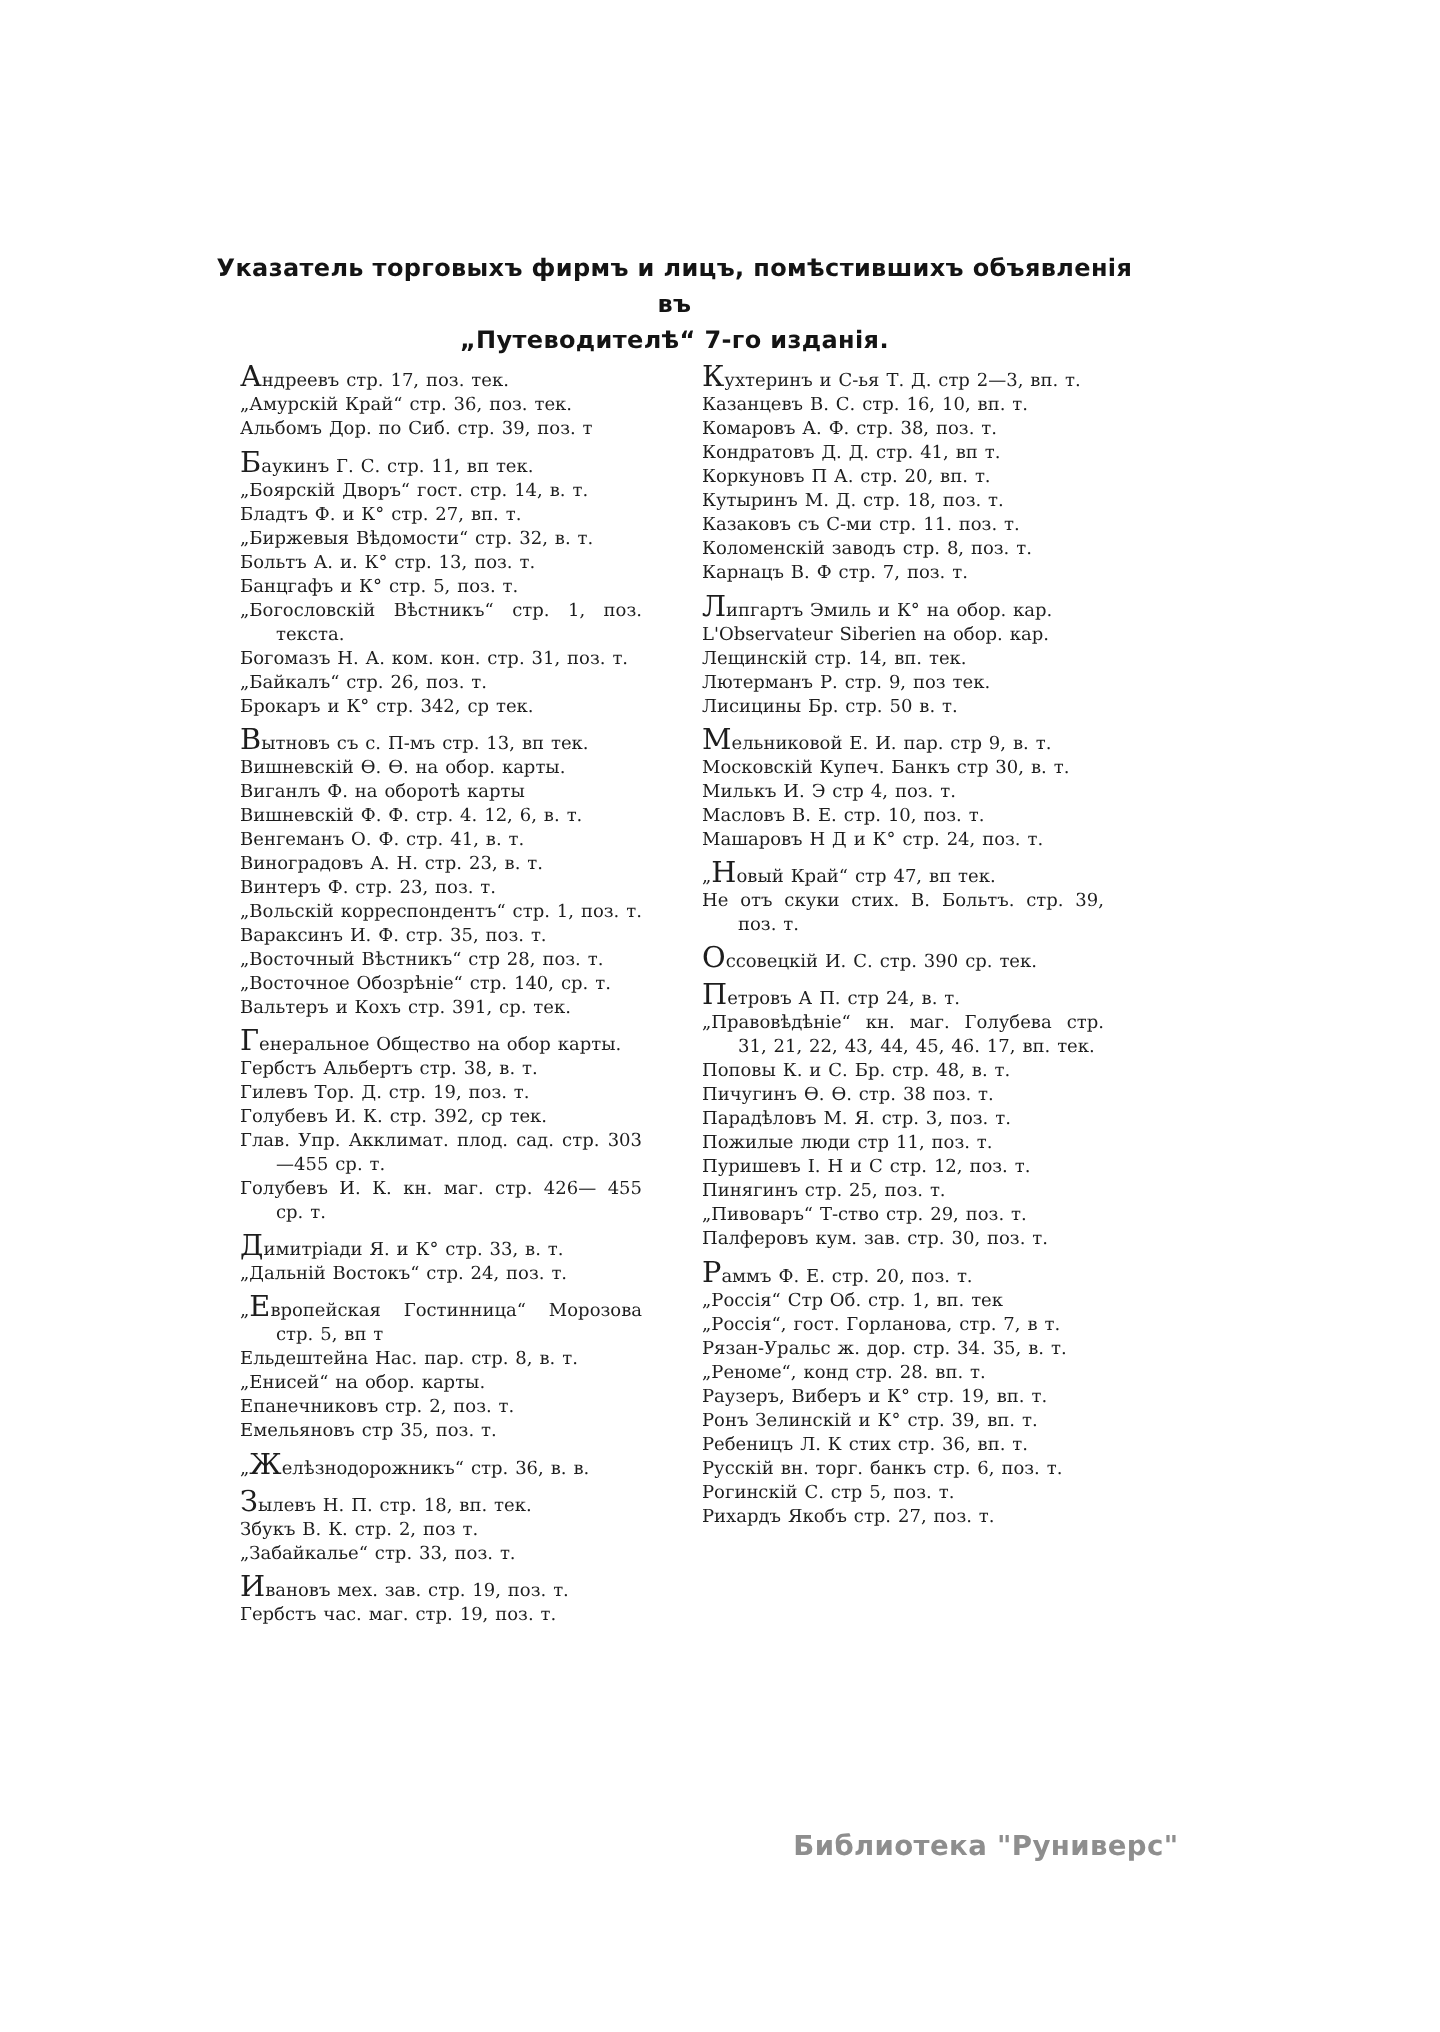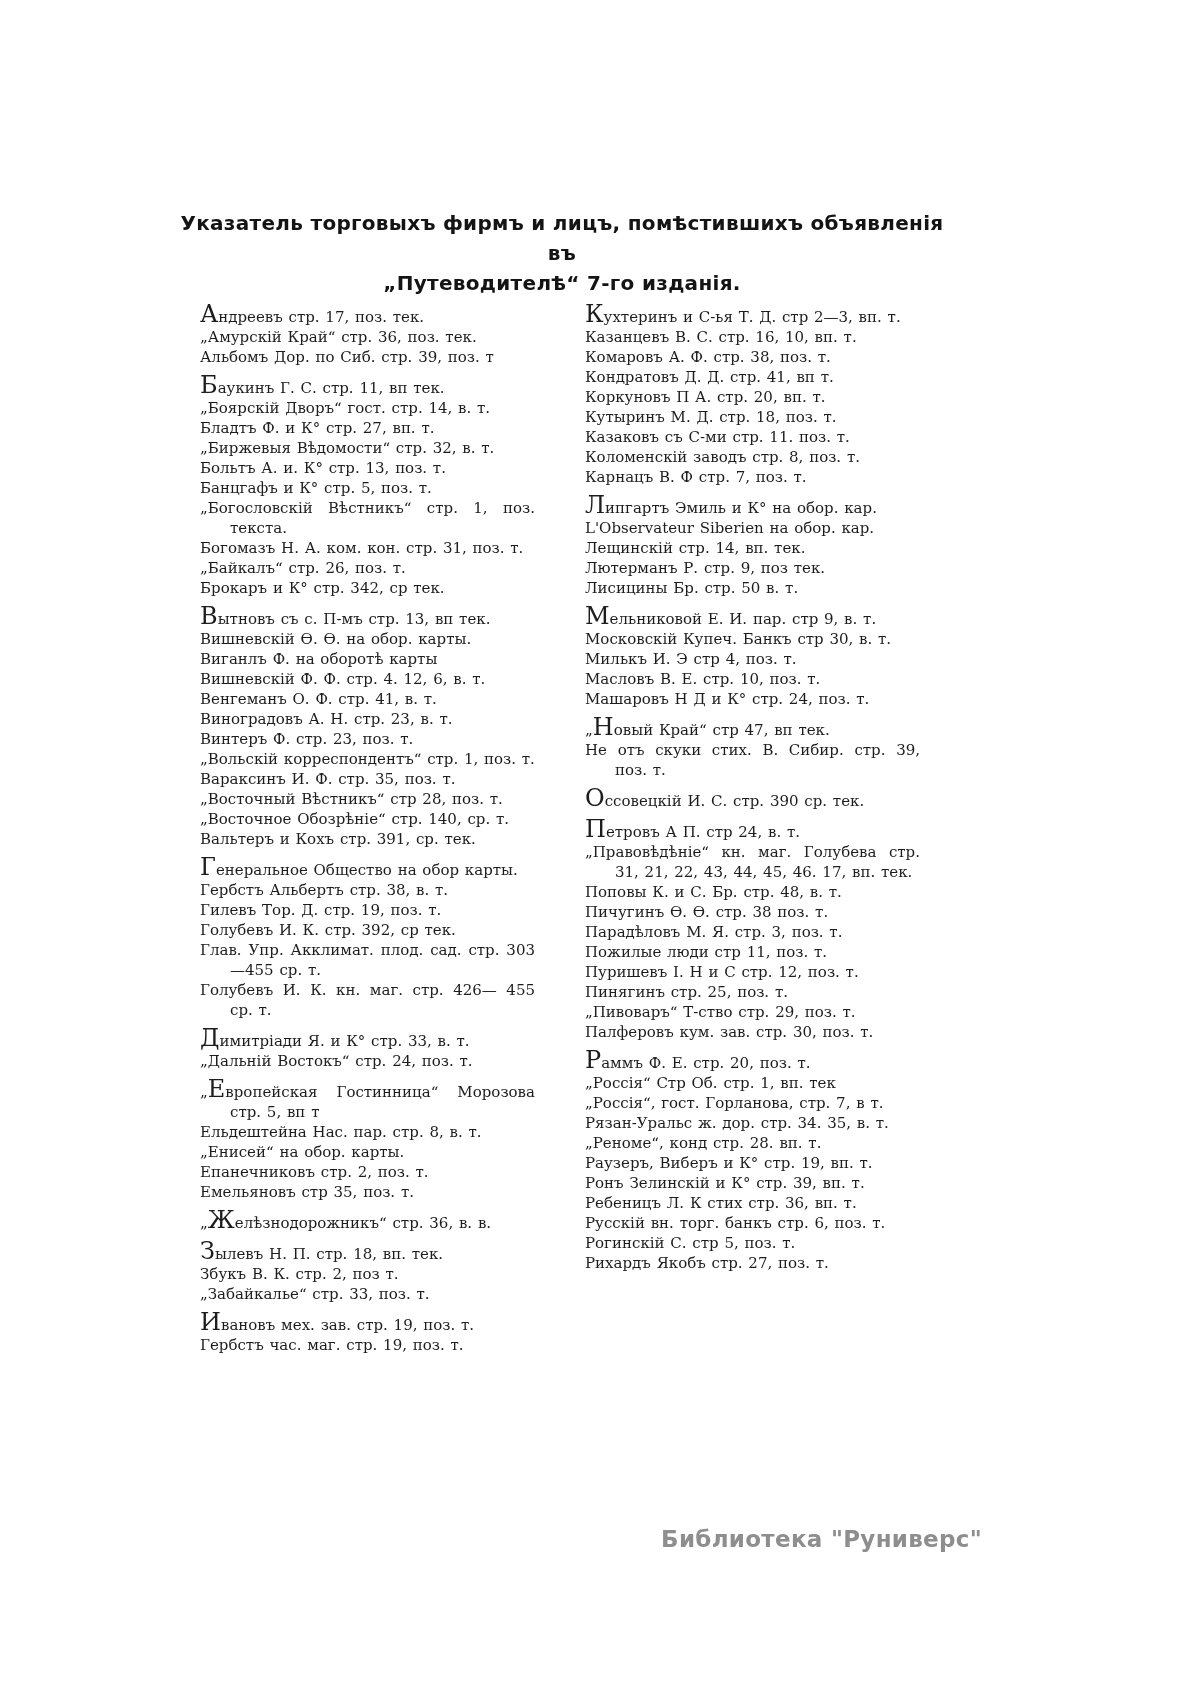--- a/index.html
+++ b/index.html
@@ -157,21 +157,21 @@
         </div>
         <div class="group">
           <p class="entry"><span class="dc">М</span>ельниковой Е. И. пар. стр 9, в. т.</p>
           <p class="entry">Московскій Купеч. Банкъ стр 30, в. т.</p>
           <p class="entry">Милькъ И. Э стр 4, поз. т.</p>
           <p class="entry">Масловъ В. Е. стр. 10, поз. т.</p>
           <p class="entry">Машаровъ Н Д и К° стр. 24, поз. т.</p>
         </div>
         <div class="group">
           <p class="entry">„<span class="dc">Н</span>овый Край“ стр 47, вп тек.</p>
-          <p class="entry">Не отъ скуки стих. В. Сибир. стр. 39, поз. т.</p>
+          <p class="entry">Не отъ скуки стих. В. Больтъ. стр. 39, поз. т.</p>
         </div>
         <div class="group">
           <p class="entry"><span class="dc">О</span>ссовецкій И. С. стр. 390 ср. тек.</p>
         </div>
         <div class="group">
           <p class="entry"><span class="dc">П</span>етровъ А П. стр 24, в. т.</p>
           <p class="entry">„Правовѣдѣніе“ кн. маг. Голубева стр. 31, 21, 22, 43, 44, 45, 46. 17, вп. тек.</p>
           <p class="entry">Поповы К. и С. Бр. стр. 48, в. т.</p>
           <p class="entry">Пичугинъ Ѳ. Ѳ. стр. 38 поз. т.</p>
           <p class="entry">Парадѣловъ М. Я. стр. 3, поз. т.</p>

